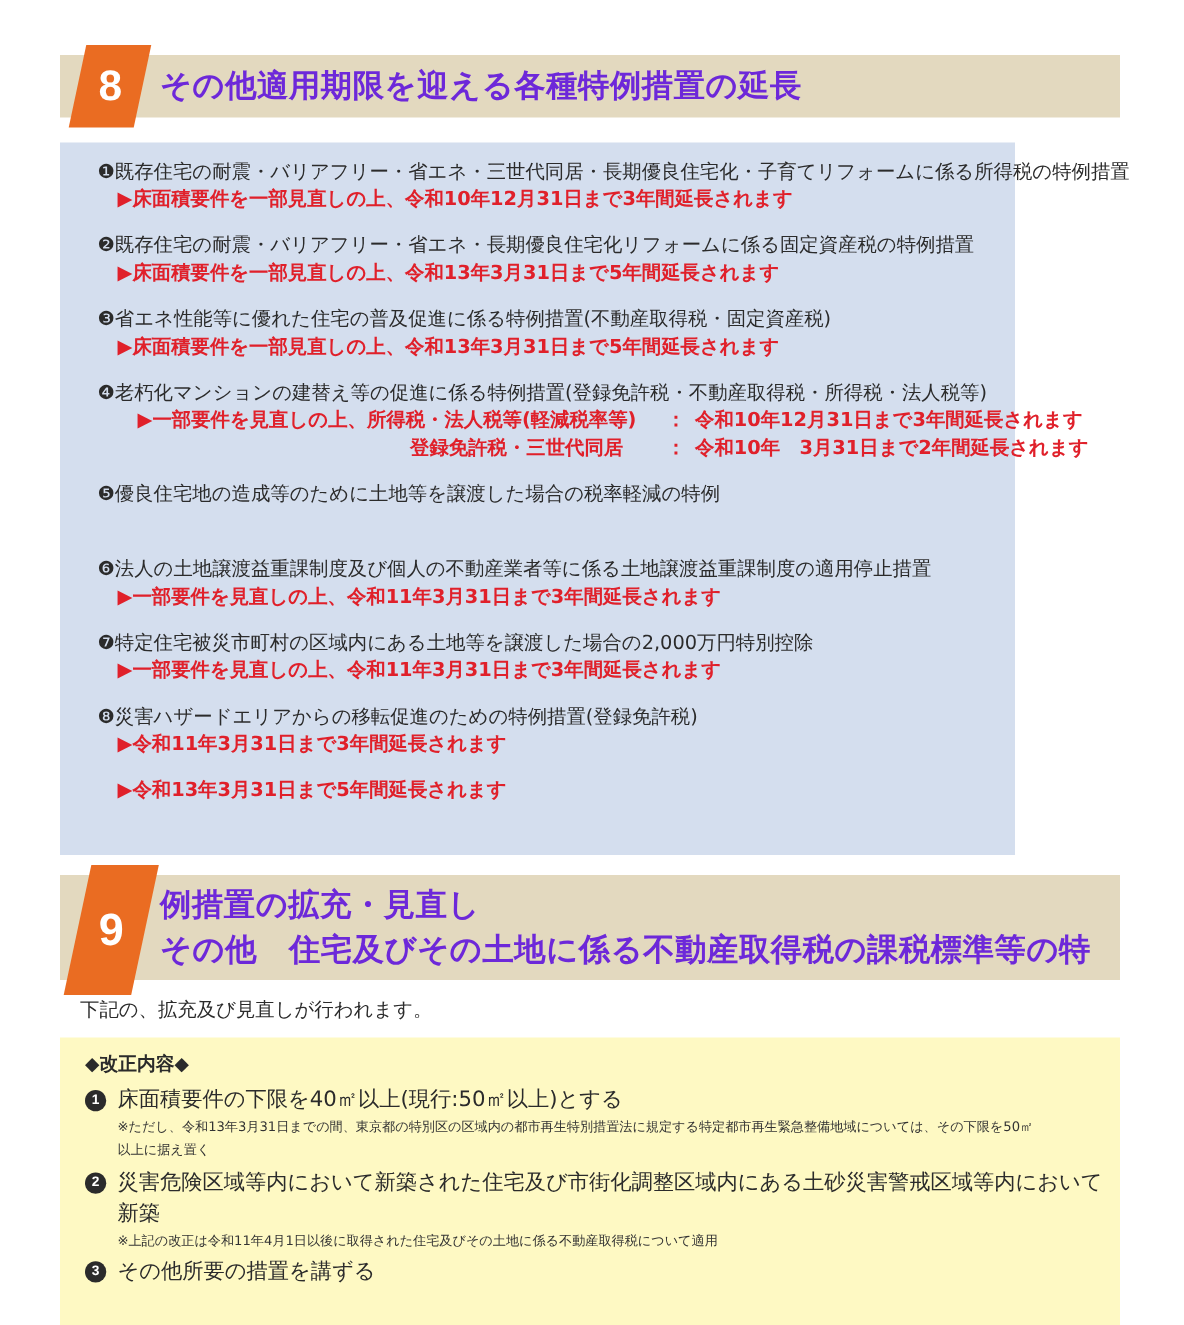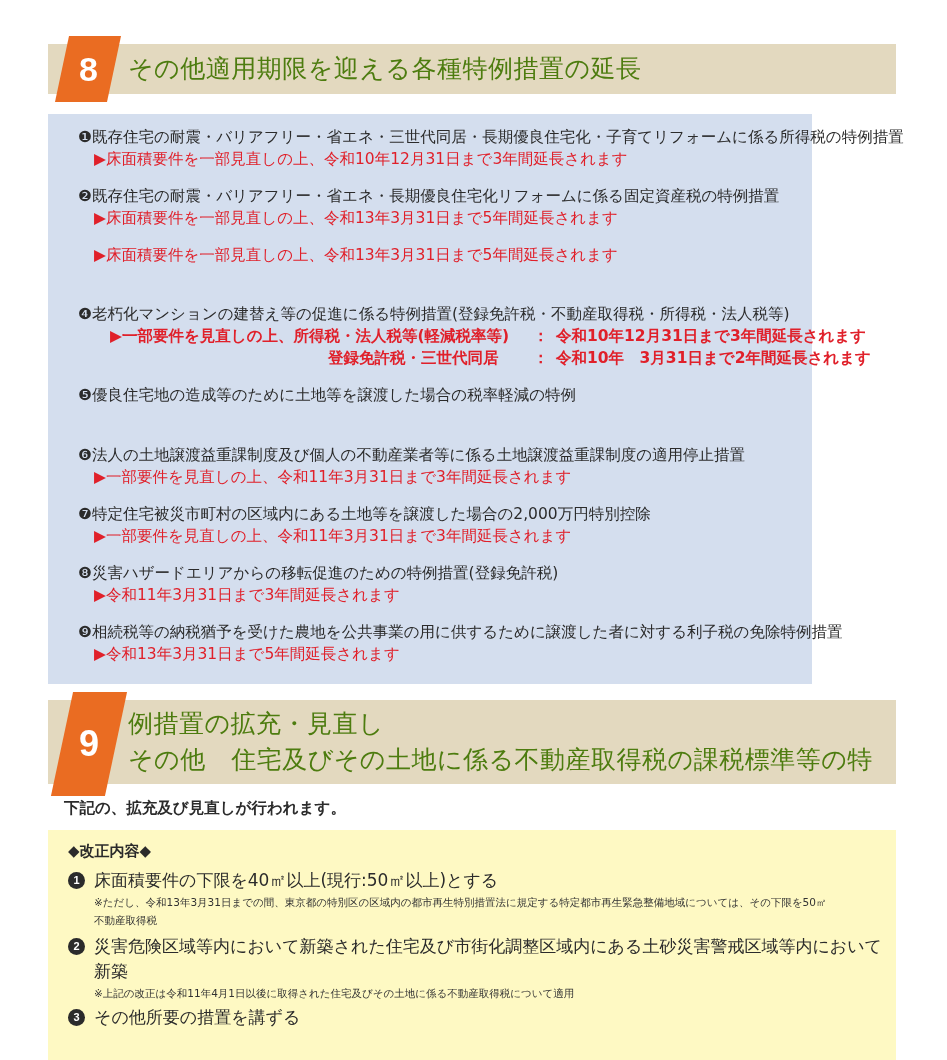--- a/index.html
+++ b/index.html
@@ -17,40 +17,40 @@
   .num-badge {
     position: absolute; background: #ea6c22; color: #ffffff;
     font-weight: bold; font-family: "Liberation Sans", sans-serif;
     display: flex; align-items: center; justify-content: center;
     transform: skewX(-12deg);
   }
   .num-badge span { transform: skewX(12deg); display: block; }
   .h8 .num-badge { left: 14px; top: -8px; width: 52px; height: 66px; font-size: 34px; }
   .h9 .num-badge { left: 14px; top: -8px; width: 54px; height: 104px; font-size: 36px; }
   .sec-title {
-    position: absolute; left: 80px; right: 10px; color: #4d7c0f;
-    font-weight: normal; letter-spacing: 0.5px;
+    position: absolute; left: 80px; right: 10px; color: #6d28d9;
+    font-weight: bold; letter-spacing: 0.5px;
   }
   .h8 .sec-title { top: 9px; font-size: 25px; line-height: 32px; }
   .h9 .sec-title { top: 6px; font-size: 25px; line-height: 36px; }
 
   .box8 {
     position: absolute; left: 48px; top: 114px; width: 764px; height: 570px;
     background: #d4deee;
   }
   .item {
     position: absolute; left: 30px; right: 10px;
   }
   .item .t { font-size: 15.5px; line-height: 22px; color: #2b2b2b; white-space: nowrap; }
-  .item .r { font-size: 15.5px; line-height: 22px; color: #e0202a; font-weight: normal; padding-left: 16px; white-space: nowrap; }
+  .item .r { font-size: 15.5px; line-height: 22px; color: #e0202a; font-weight: bold; padding-left: 16px; white-space: nowrap; }
   .item .r2 { font-size: 15.5px; line-height: 22px; color: #e0202a; font-weight: bold; white-space: nowrap; position: relative; height: 22px; }
   .r2 .lab1 { position: absolute; left: 16px; padding-left: 16px; }
 
   .intro9 {
-    position: absolute; left: 64px; top: 798px; font-size: 15.5px; color: #2b2b2b; font-weight: bold;
+    position: absolute; left: 64px; top: 798px; font-size: 15.5px; color: #2b2b2b;
   }
   .box9 {
     position: absolute; left: 48px; top: 830px; width: 848px; height: 263px;
     background: #fef9c3;
   }
   .box9 .head { position: absolute; left: 20px; top: 12px; font-size: 15px; font-weight: bold; color: #2b2b2b; }
   .pt { position: absolute; left: 20px; right: 14px; }
   .pt .main { font-size: 17px; line-height: 25px; color: #2b2b2b; display: flex; }
   .pt .main .n { width: 26px; flex: none; }
   .pt .note { font-size: 10.5px; line-height: 18px; color: #333333; padding-left: 26px; }
@@ -70,20 +70,21 @@
 <div class="box8">
   <div class="item" style="top:12px">
     <div class="t">❶既存住宅の耐震・バリアフリー・省エネ・三世代同居・長期優良住宅化・子育てリフォームに係る所得税の特例措置</div>
     <div class="r">▶床面積要件を一部見直しの上、令和10年12月31日まで3年間延長されます</div>
   </div>
   <div class="item" style="top:71px">
     <div class="t">❷既存住宅の耐震・バリアフリー・省エネ・長期優良住宅化リフォームに係る固定資産税の特例措置</div>
     <div class="r">▶床面積要件を一部見直しの上、令和13年3月31日まで5年間延長されます</div>
   </div>
   <div class="item" style="top:130px">
+    <div class="t">❸省エネ性能等に優れた住宅の普及促進に係る特例措置(不動産取得税・固定資産税)</div>
     <div class="r">▶床面積要件を一部見直しの上、令和13年3月31日まで5年間延長されます</div>
   </div>
   <div class="item" style="top:189px">
     <div class="t">❹老朽化マンションの建替え等の促進に係る特例措置(登録免許税・不動産取得税・所得税・法人税等)</div>
     <div class="r2">
       <span class="lab1">▶一部要件を見直しの上、所得税・法人税等(軽減税率等)</span>
       <span style="position:absolute;left:455px">：</span>
       <span style="position:absolute;left:478px">令和10年12月31日まで3年間延長されます</span>
     </div>
     <div class="r2">
@@ -101,21 +102,20 @@
   </div>
   <div class="item" style="top:389px">
     <div class="t">❼特定住宅被災市町村の区域内にある土地等を譲渡した場合の2,000万円特別控除</div>
     <div class="r">▶一部要件を見直しの上、令和11年3月31日まで3年間延長されます</div>
   </div>
   <div class="item" style="top:448px">
     <div class="t">❽災害ハザードエリアからの移転促進のための特例措置(登録免許税)</div>
     <div class="r">▶令和11年3月31日まで3年間延長されます</div>
   </div>
   <div class="item" style="top:507px">
-    <div class="t">❾相続税等の納税猶予を受けた農地を公共事業の用に供するために譲渡した者に対する利子税の免除特例措置</div>
     <div class="r">▶令和13年3月31日まで5年間延長されます</div>
   </div>
 </div>
 
 <div class="sec-header h9">
   <div class="num-badge">
       <span>9</span>
     </div>
   <div class="sec-title">
     <div>例措置の拡充・見直し</div>
@@ -127,21 +127,21 @@
 
 <div class="box9">
   <div class="head">◆改正内容◆</div>
 
   <div class="pt" style="top:38px">
     <div class="main">
         <span class="n"><span class="circ">1</span></span>
       <span>床面積要件の下限を40㎡以上(現行:50㎡以上)とする</span>
       </div>
     <div class="note">※ただし、令和13年3月31日までの間、東京都の特別区の区域内の都市再生特別措置法に規定する特定都市再生緊急整備地域については、その下限を50㎡</div>
-    <div class="note">不動産取得税</div>
+    <div class="note">以上に据え置く</div>
   </div>
 
   <div class="pt" style="top:104px">
     <div class="main">
         <span class="n"><span class="circ">2</span></span>
       <span>災害危険区域等内において新築された住宅及び市街化調整区域内にある土砂災害警戒区域等内において新築</span>
       </div>
     <div class="note">※上記の改正は令和11年4月1日以後に取得された住宅及びその土地に係る不動産取得税について適用</div>
   </div>
 

